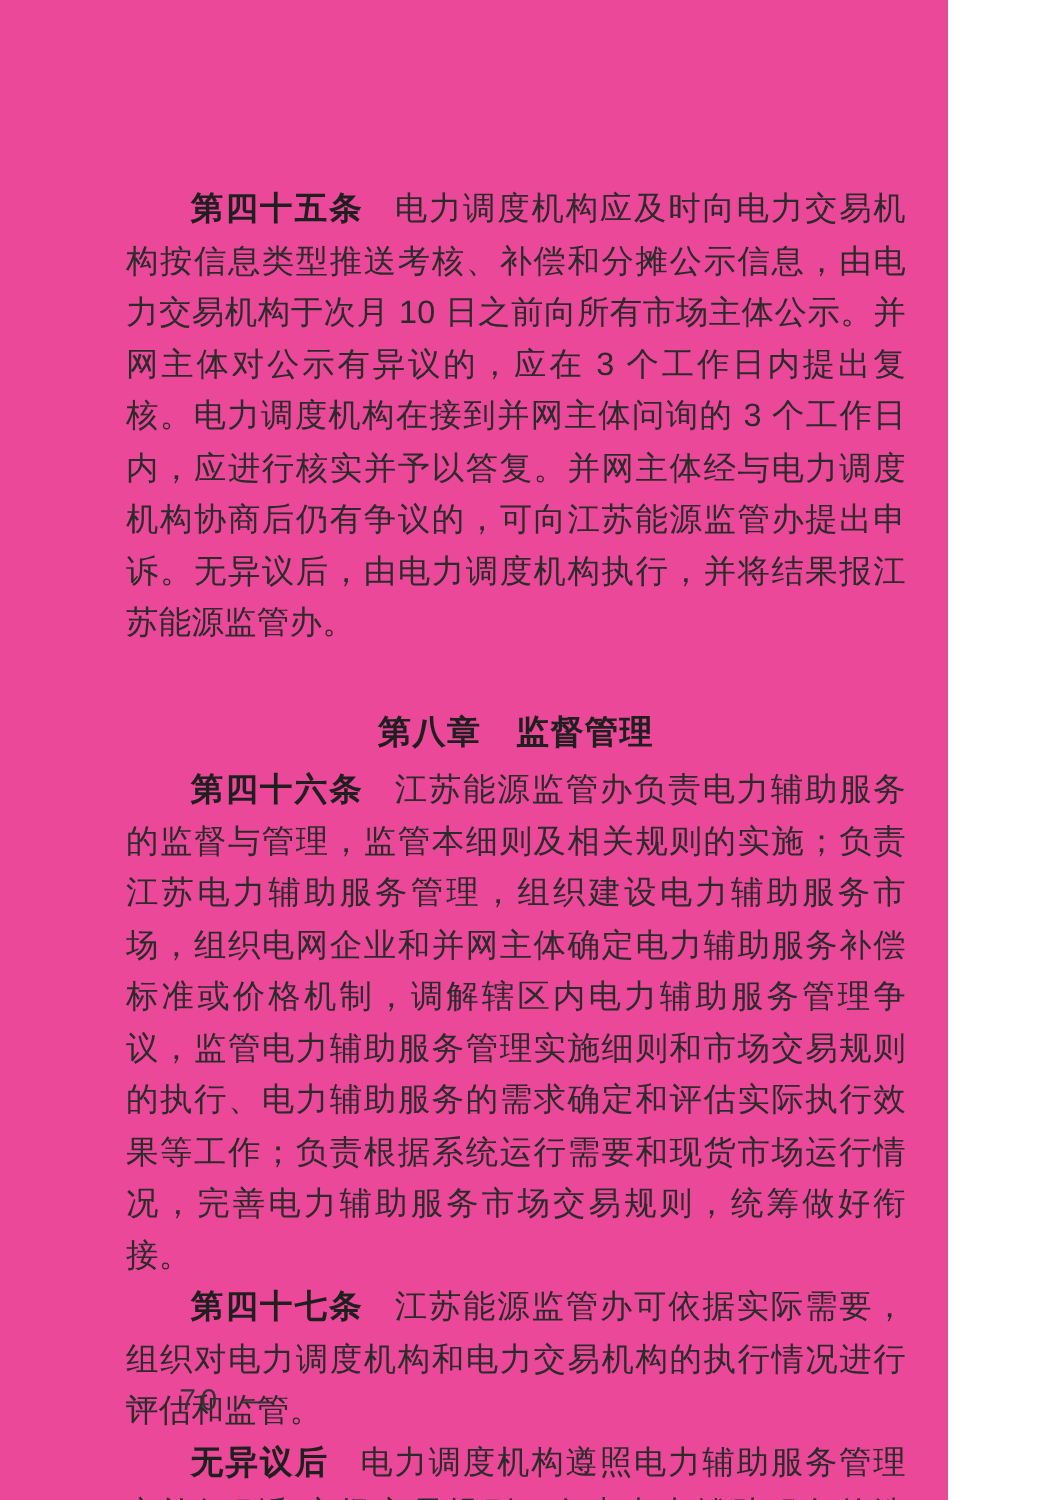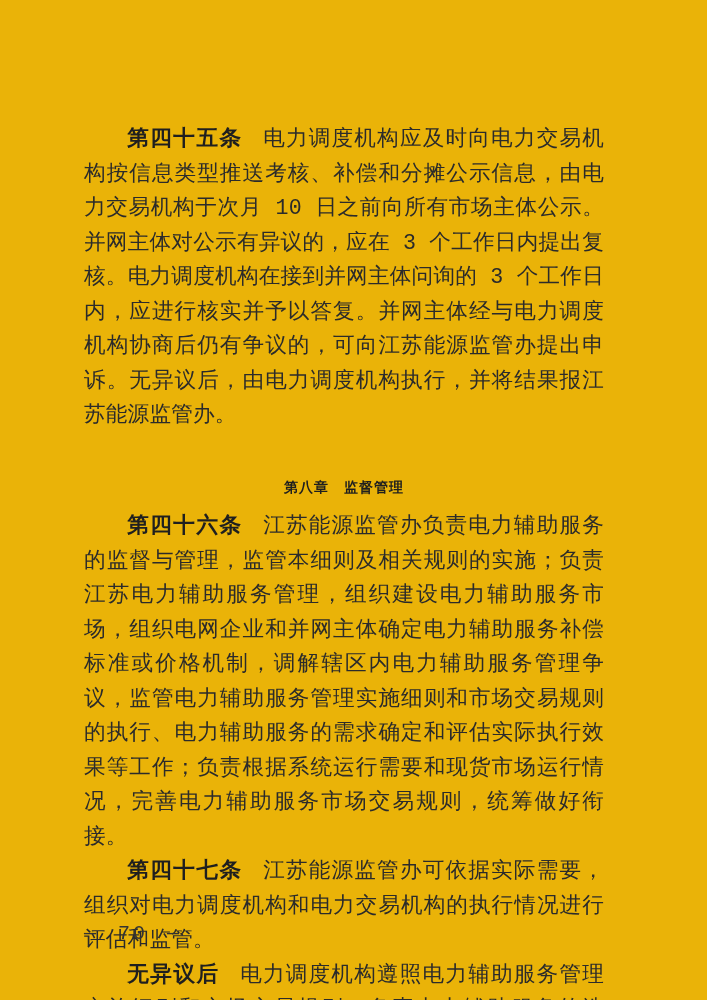--- a/index.html
+++ b/index.html
@@ -2,25 +2,25 @@
 <html lang="zh"><head>
 <meta charset="utf-8">
 <style>
   html, body {
     margin: 0;
     padding: 0;
     background: #ffffff;
   }
   .page {
     position: relative;
-    width: 707px;
+    width: 632px;
     height: 1000px;
-    background: #eab308;
+    background: #ec4899;
     overflow: hidden;
-    font-family: Liberation Mono, monospace;
+    font-family: Liberation Sans, sans-serif;
     color: #2b2b2b;
   }
   .text-block {
     position: absolute;
     left: 84px;
     top: 122px;
     width: 520px;
   }
   .para {
     margin: 0;
@@ -33,21 +33,21 @@
     letter-spacing: 0.2px;
   }
   .article-label {
     font-weight: 700;
     color: #1f1f1f;
     margin-right: 0.95em;
     letter-spacing: 0.5px;
   }
   .chapter {
     margin: 38px 0 4px 0;
-    font-size: 14px;
+    font-size: 22px;
     line-height: 34.5px;
     font-weight: 700;
     color: #1f1f1f;
     text-align: center;
     text-indent: 0;
     letter-spacing: 1px;
   }
   .page-footer {
     position: absolute;
     left: 84px;

